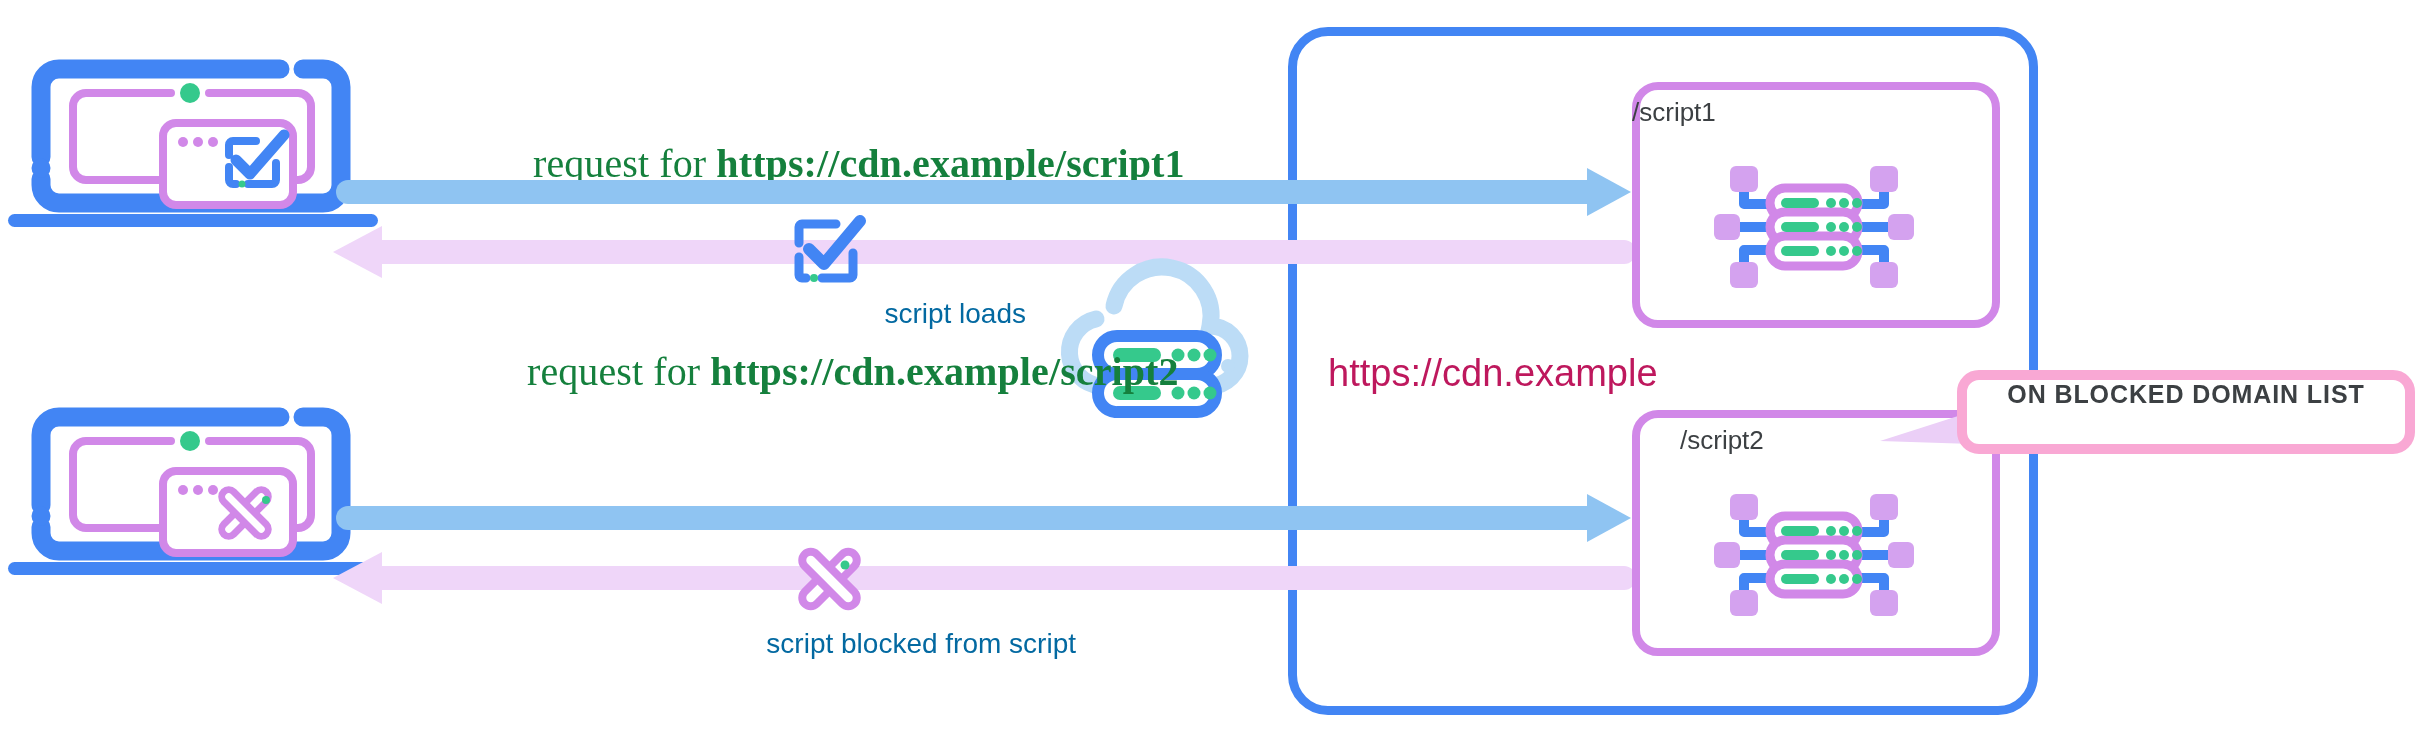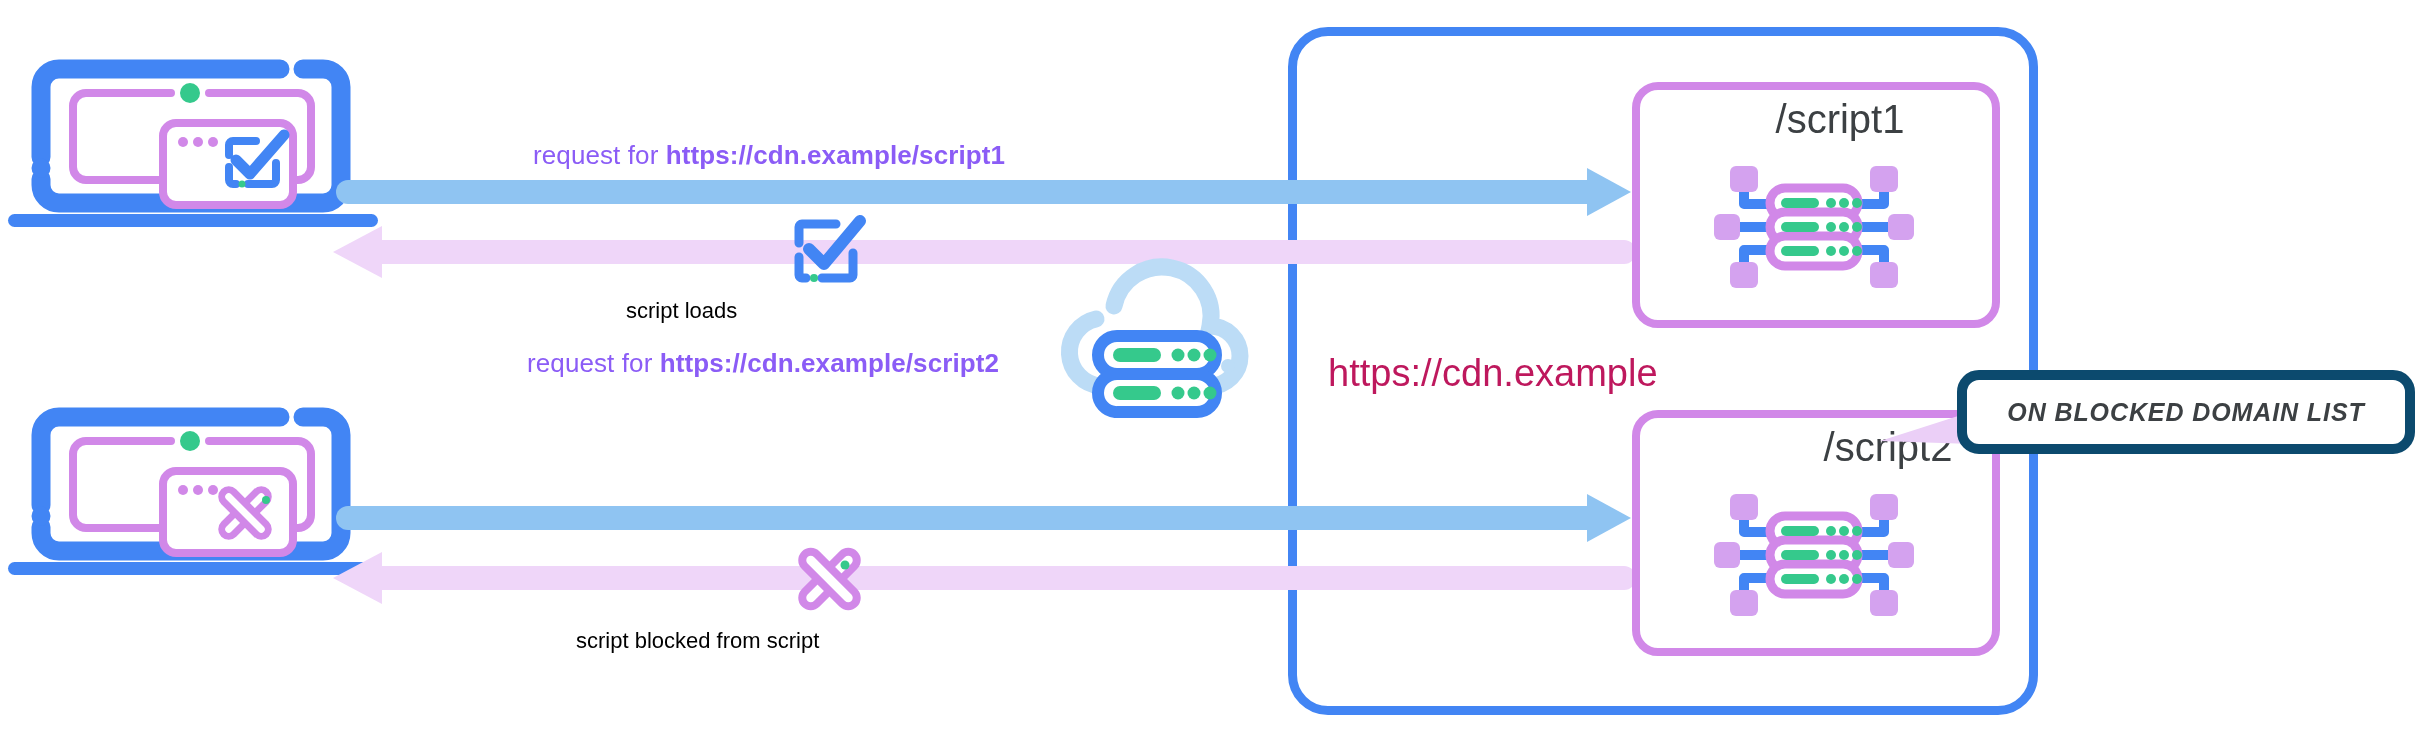--- a/index.html
+++ b/index.html
@@ -14,43 +14,42 @@
     position: relative;
     width: 2424px;
     height: 748px;
     background: #ffffff;
     overflow: hidden;
   }
   .abs { position: absolute; }
 
   
   .req-label {
-    font-size: 26px;
-    color: #8b5cf6;
+    font-size: 40px;
+    color: #15803d;
     white-space: nowrap;
     letter-spacing: .1px;
+    font-family: Liberation Serif, serif;
   }
   .req-label .url { font-weight: bold; }
   .status-label {
-    font-size: 22px;
-    color: #000000;
-    white-space: nowrap;
-    text-align: left;
+    font-size: 28px;
+    color: #0369a1;
+    white-space: nowrap;
+    text-align: right;
   }
   .cdn-label {
     font-size: 38px;
     color: #be185d;
     white-space: nowrap;
   }
   .script-label {
-    font-size: 40px;
+    font-size: 26px;
     color: #3c4043;
     white-space: nowrap;
-    text-align: center;
-    margin-left: 24px;
   }
   .bubble-text {
     font-size: 25px;
     font-weight: bold;
     letter-spacing: .9px;
     color: #3c4043;
     white-space: nowrap;
   }
 
   
@@ -60,27 +59,25 @@
     box-sizing: border-box;
   }
   .script-box {
     border: 8px solid #D188E8;
     border-radius: 26px;
     box-sizing: border-box;
     background: #ffffff;
   }
   .bubble {
     background: #ffffff;
-    border: 10px solid #0c4a6e;
+    border: 10px solid #f9a8d4;
     border-radius: 22px;
     box-sizing: border-box;
     display: flex;
-    align-items: center;
     justify-content: center;
-    font-style: italic;
   }
   svg { display: block; overflow: visible; }
 </style>
 </head>
 <body>
 
 <div id="stage">
 
   <div class="abs cdn-boundary" style="left:1288px; top:27px; width:750px; height:688px;"></div>
 

